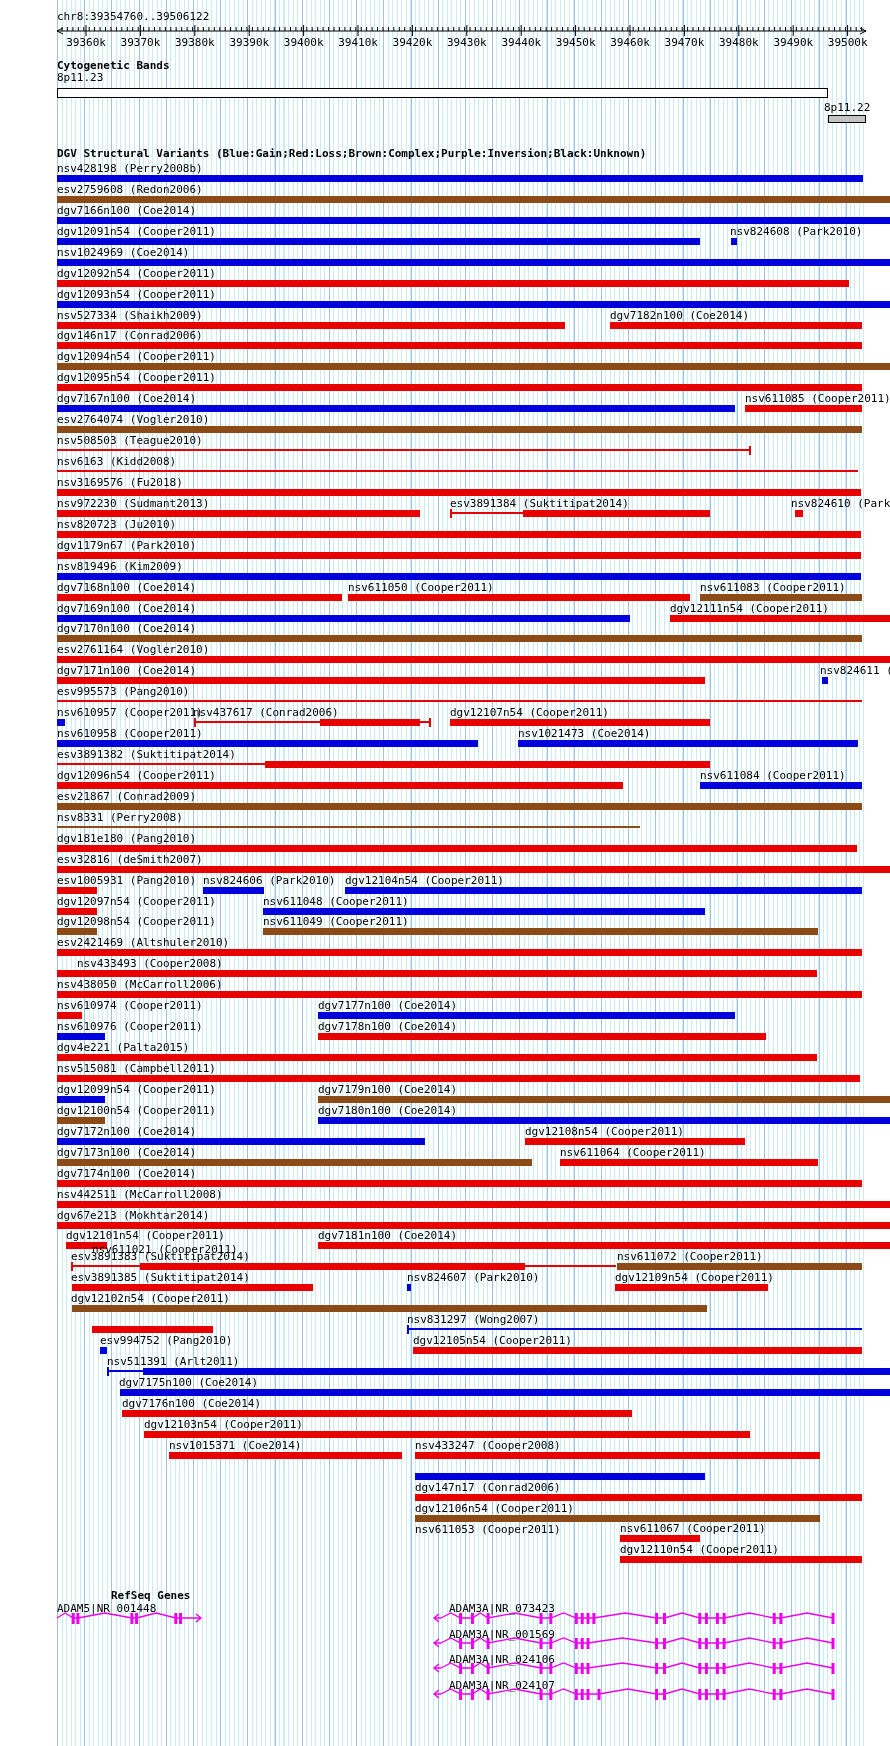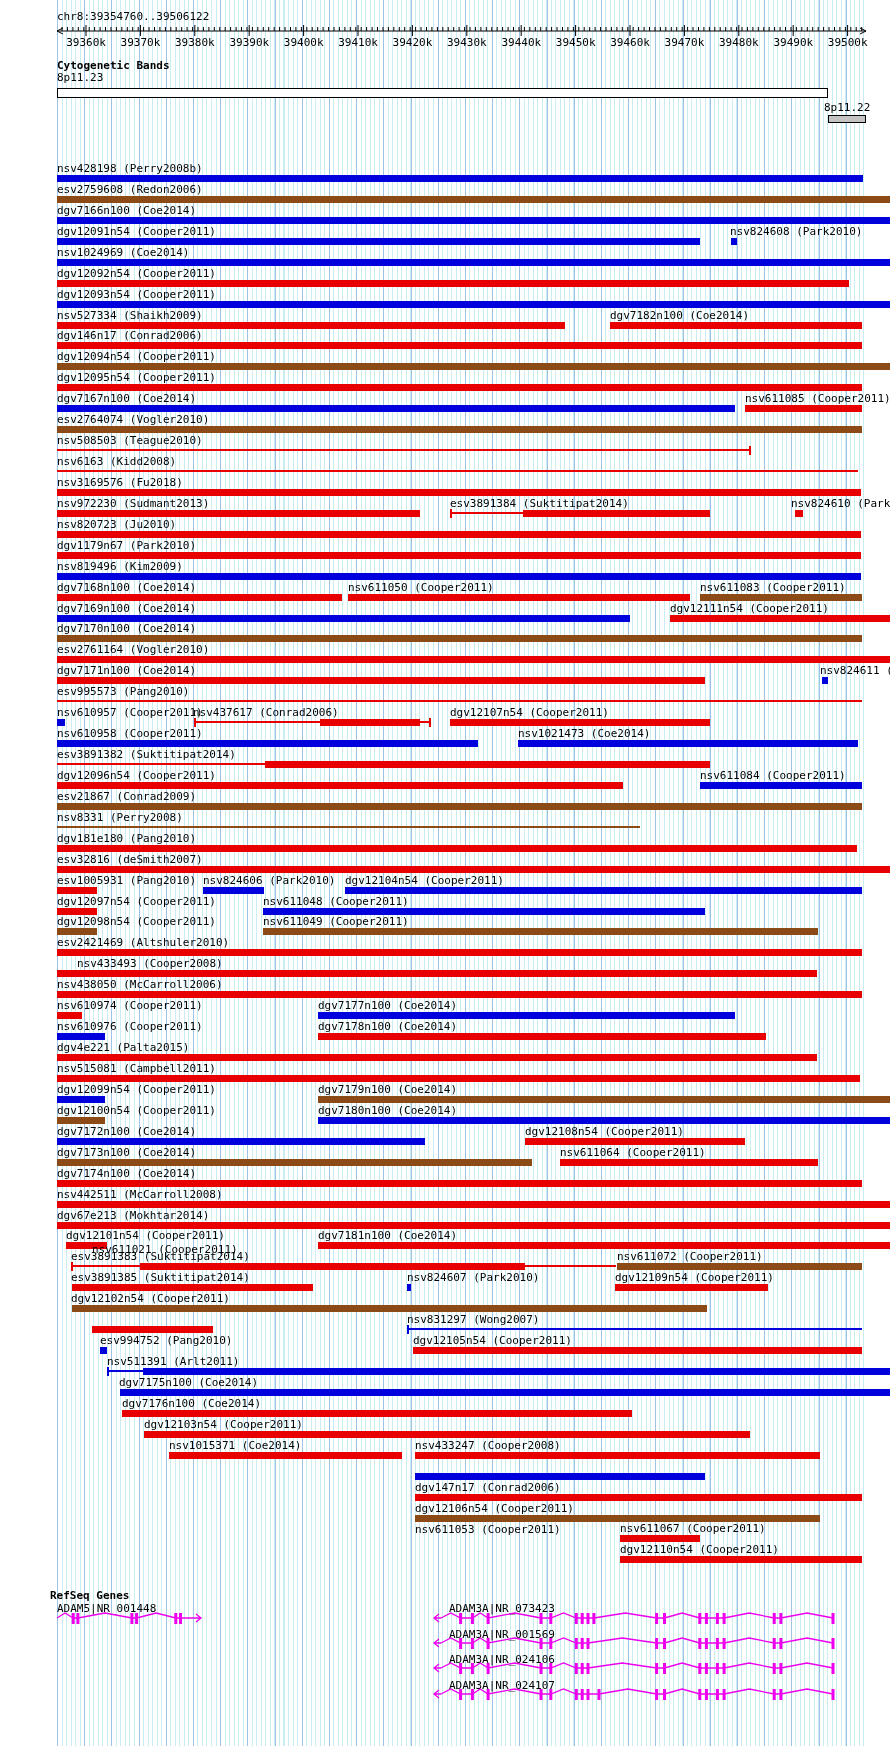--- a/index.html
+++ b/index.html
@@ -41,20 +41,21 @@
       <div class="lbl" style="left: 773.4px; top: 37px;">39490k</div>
       <div class="lbl" style="left: 827.8px; top: 37px;">39500k</div>
     </div>
   <div class="lbl bold" style="left:57px;top:60px;">Cytogenetic Bands</div>
   <div id="cytobands">
       <div class="lbl" style="left: 57px; top: 72px;">8p11.23</div>
       <div class="band" style="left: 57px; top: 88px; width: 771px; height: 10px; background: rgb(255, 255, 255);"></div>
       <div class="lbl" style="left: 824px; top: 102px;">8p11.22</div>
       <div class="band" style="left: 828px; top: 115px; width: 38px; height: 8px; background: rgb(196, 196, 196);"></div>
     </div>
+  <div class="lbl bold" style="left:57px;top:148px;">DGV Structural Variants (Blue:Gain;Red:Loss;Brown:Complex;Purple:Inversion;Black:Unknown)</div>
   <div id="variant-rows">
       <div class="lbl" style="left: 57px; top: 163px;">nsv428198 (Perry2008b)</div>
       <div class="seg" style="left: 57px; top: 175px; width: 806px; height: 7px; background: rgb(0, 0, 221);"></div>
       <div class="lbl" style="left: 57px; top: 184px;">esv2759608 (Redon2006)</div>
       <div class="seg" style="left: 57px; top: 196px; width: 833px; height: 7px; background: rgb(139, 74, 22);"></div>
       <div class="lbl" style="left: 57px; top: 205px;">dgv7166n100 (Coe2014)</div>
       <div class="seg" style="left: 57px; top: 217px; width: 833px; height: 7px; background: rgb(0, 0, 221);"></div>
       <div class="lbl" style="left: 57px; top: 226px;">dgv12091n54 (Cooper2011)</div>
       <div class="seg" style="left: 57px; top: 238px; width: 643px; height: 7px; background: rgb(0, 0, 221);"></div>
       <div class="lbl" style="left: 730px; top: 226px;">nsv824608 (Park2010)</div>
@@ -251,21 +252,21 @@
       <div class="seg" style="left: 415px; top: 1473px; width: 290px; height: 7px; background: rgb(0, 0, 221);"></div>
       <div class="lbl" style="left: 415px; top: 1482px;">dgv147n17 (Conrad2006)</div>
       <div class="seg" style="left: 415px; top: 1494px; width: 447px; height: 7px; background: rgb(232, 0, 0);"></div>
       <div class="lbl" style="left: 415px; top: 1503px;">dgv12106n54 (Cooper2011)</div>
       <div class="seg" style="left: 415px; top: 1515px; width: 405px; height: 7px; background: rgb(139, 74, 22);"></div>
       <div class="lbl" style="left: 620px; top: 1523px;">nsv611067 (Cooper2011)</div>
       <div class="seg" style="left: 620px; top: 1535px; width: 80px; height: 7px; background: rgb(232, 0, 0);"></div>
       <div class="lbl" style="left: 620px; top: 1544px;">dgv12110n54 (Cooper2011)</div>
       <div class="seg" style="left: 620px; top: 1556px; width: 242px; height: 7px; background: rgb(232, 0, 0);"></div>
     </div>
-  <div class="lbl bold" style="left:50px;top:1590px;">RefSeq Genes</div>
+  <div class="lbl bold" style="left:71px;top:1590px;padding-left:40px;">RefSeq Genes</div>
   <div id="gene-rows">
       <div class="lbl" style="left: 57px; top: 1603px;">ADAM5|NR_001448</div>
       <svg width="159" height="20" style="left: 45px; top: 1608px;">
         <path d=" M 149 10 H 156 M 151 6 L 156 10 L 151 14 M 12 10 L 20.1 5 L 28.2 10 L 32.9 10 L 59.9 5 L 86.9 10 L 91.6 10 L 111.2 5 L 130.8 10 L 135.5 10 L 149.0 10" stroke="#EE00EE" fill="none" stroke-width="1.3"></path>
         <rect x="26.7" y="5" width="3" height="11" fill="#EE00EE"></rect>
         <rect x="31.4" y="5" width="3" height="11" fill="#EE00EE"></rect>
         <rect x="85.4" y="5" width="3" height="11" fill="#EE00EE"></rect>
         <rect x="90.1" y="5" width="3" height="11" fill="#EE00EE"></rect>
         <rect x="129.3" y="5" width="3" height="11" fill="#EE00EE"></rect>
         <rect x="134.0" y="5" width="3" height="11" fill="#EE00EE"></rect>

